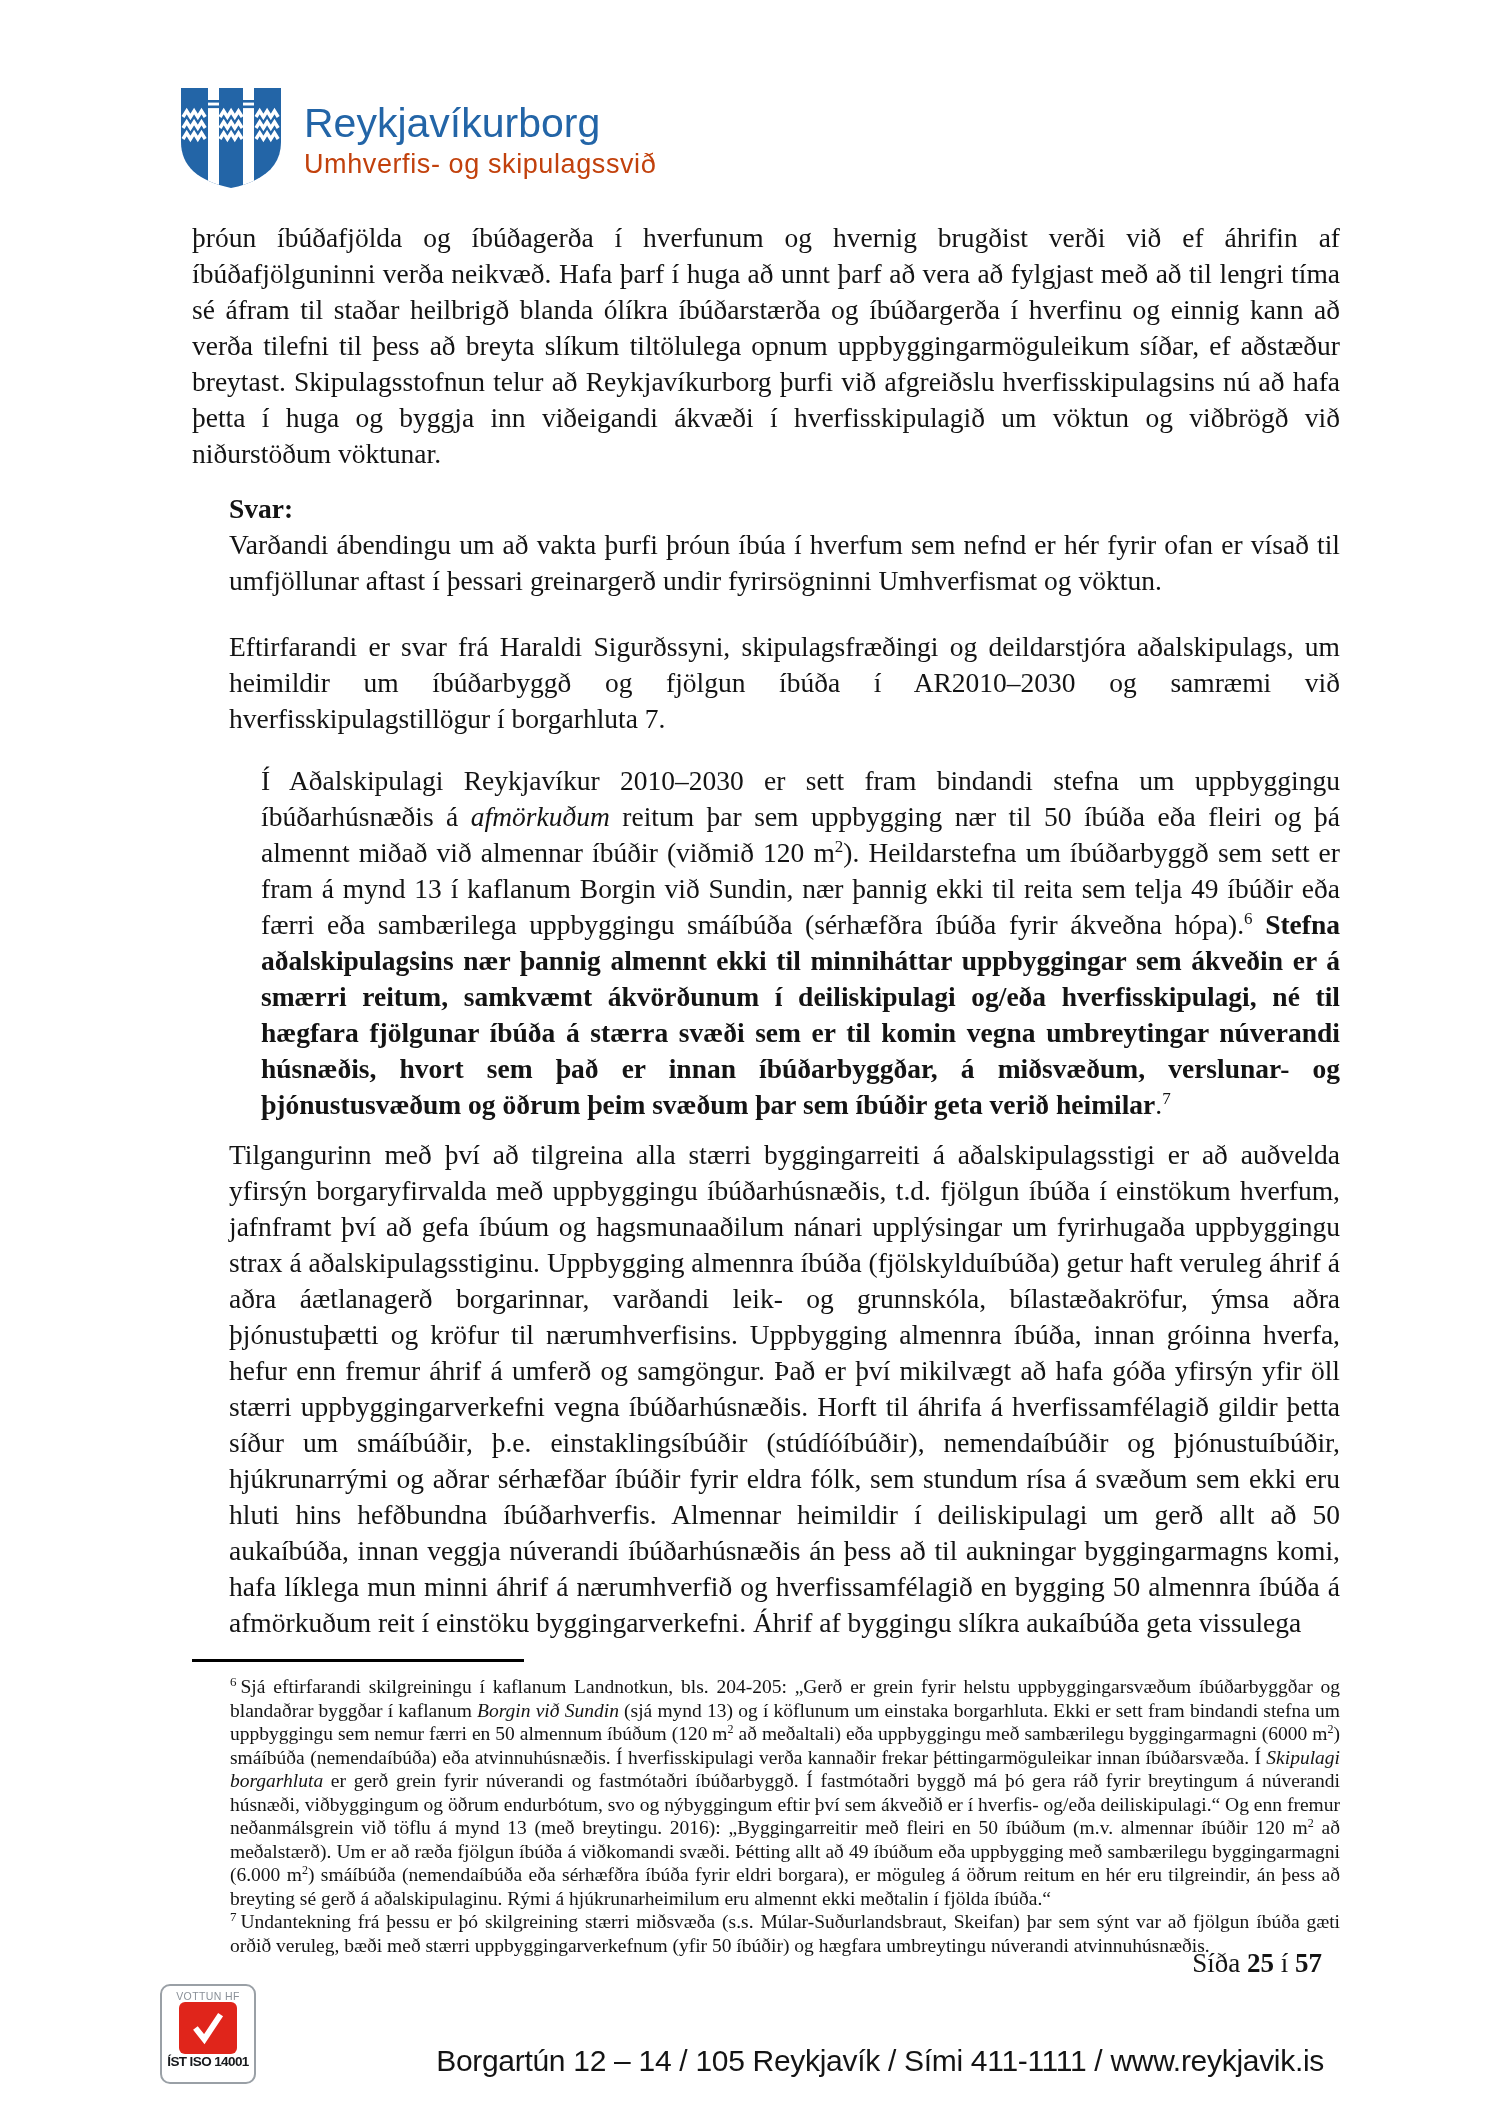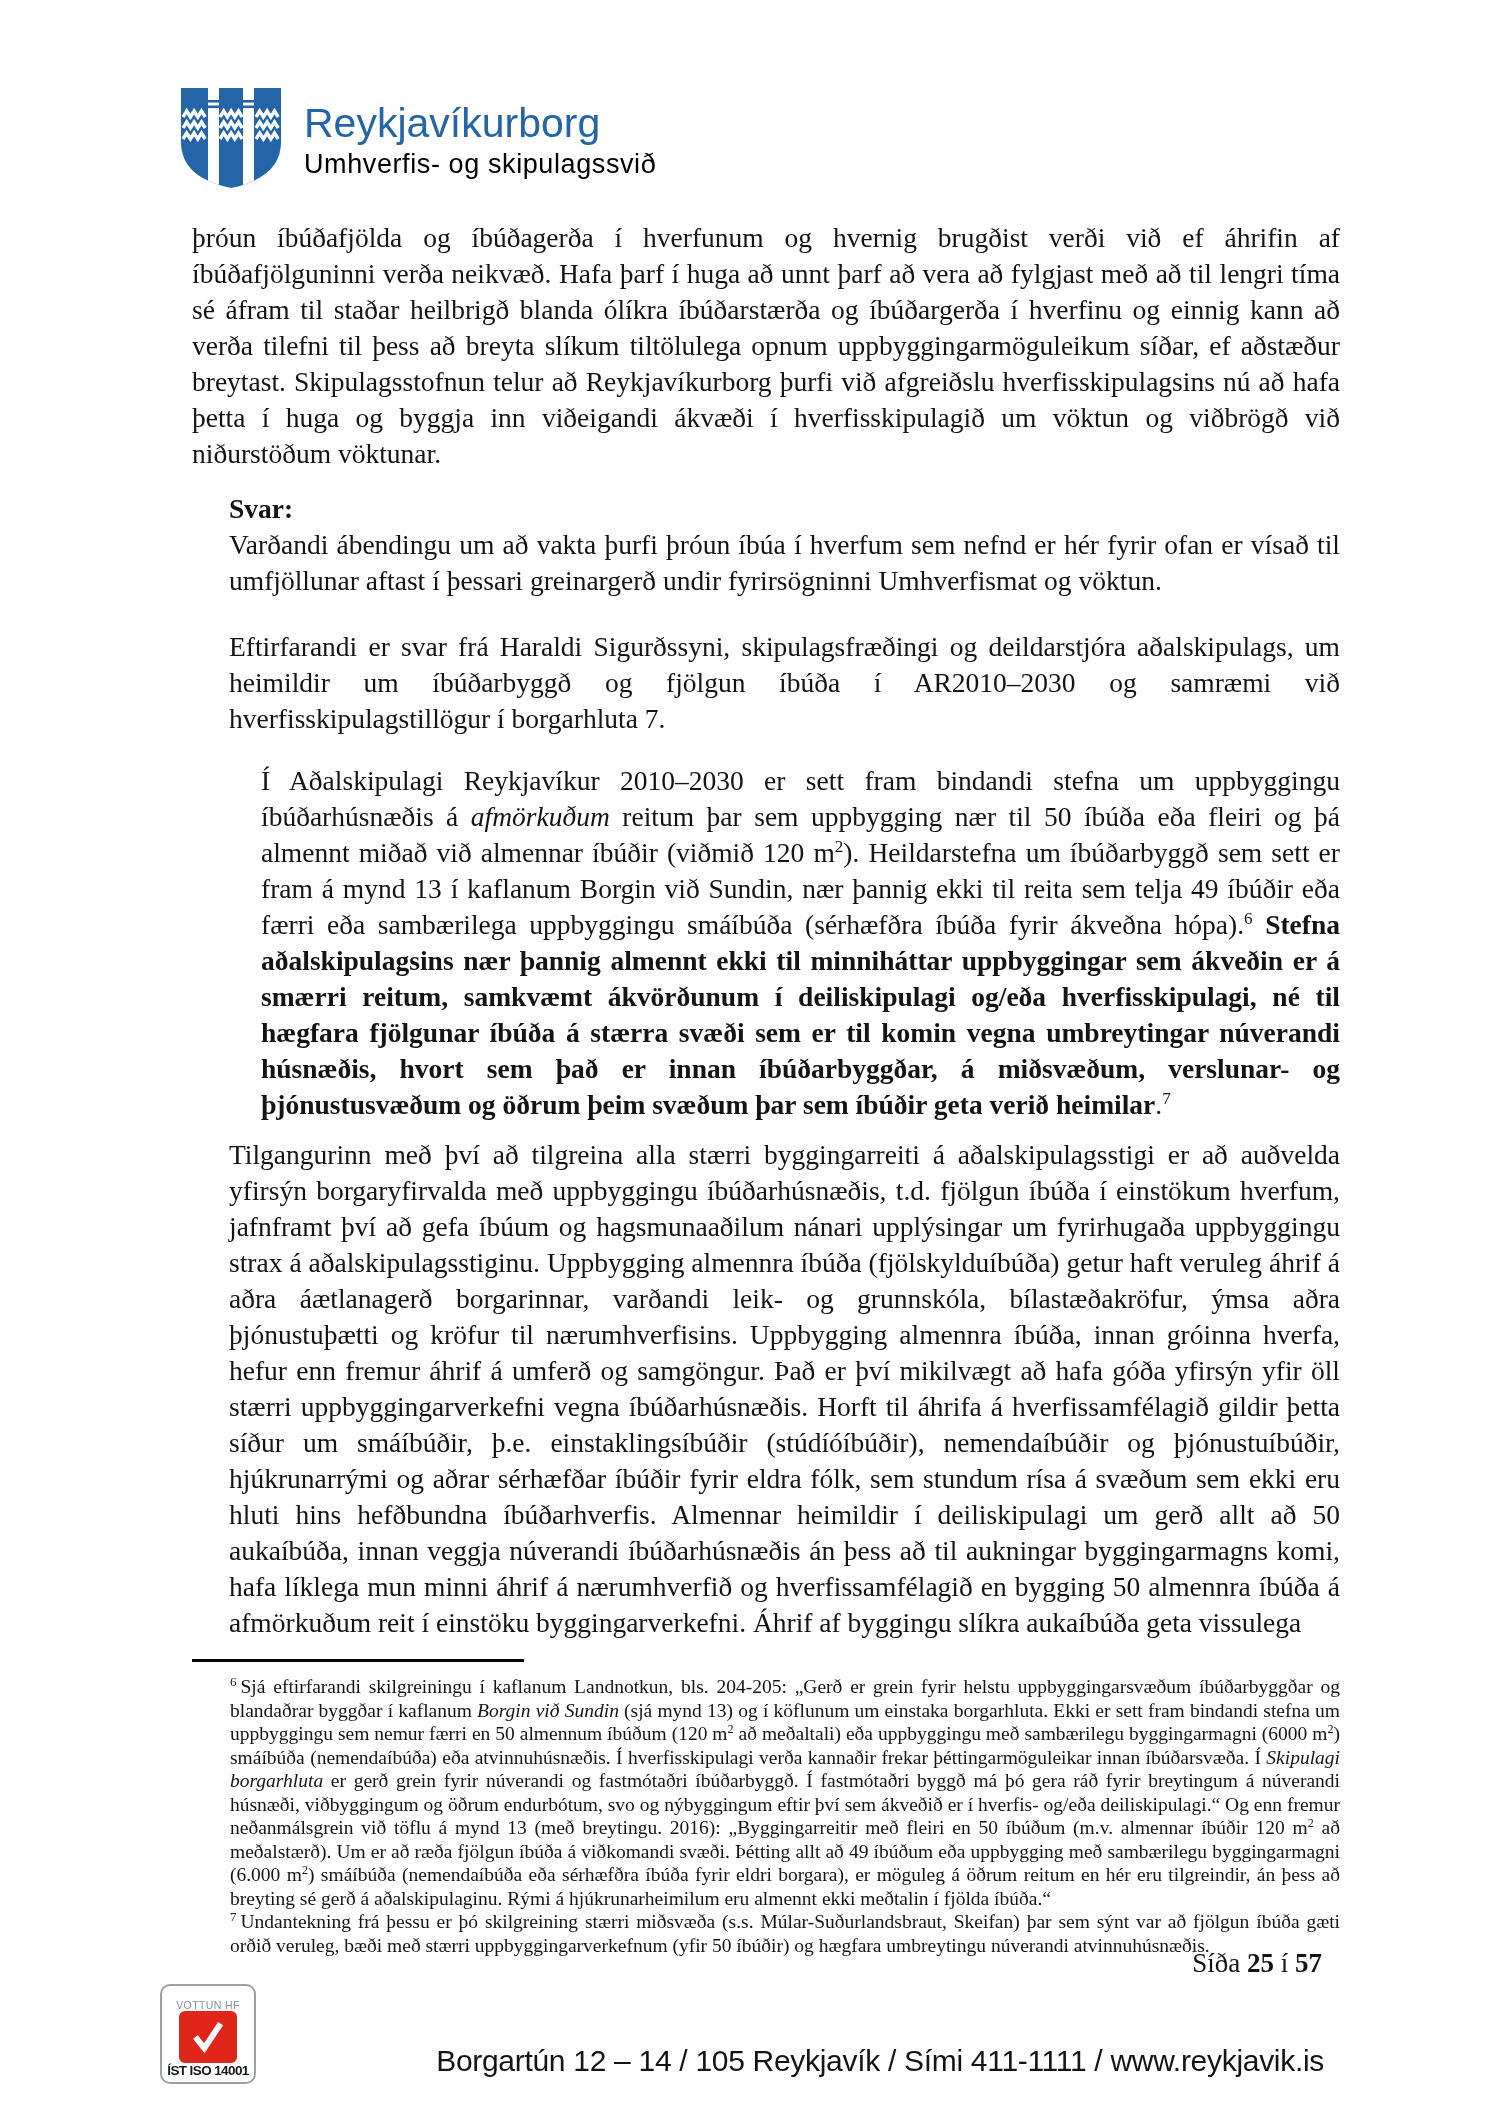--- a/index.html
+++ b/index.html
@@ -7,21 +7,21 @@
   .page {
     width:1500px; height:2122px; position:relative; background:#fff;
     font-family:"Liberation Serif","DejaVu Serif",serif; color:#141414;
     overflow:hidden;
   }
   
   .letterhead { position:absolute; top:86px; left:178px; display:flex; align-items:flex-start; }
   .shield { width:106px; height:104px; display:block; flex:0 0 auto; }
   .logo-text { margin-left:20px; padding-top:16px; font-family:"Liberation Sans","DejaVu Sans",sans-serif; }
   .org-name { font-size:41px; color:#2365a7; line-height:1.05; }
-  .org-dept { font-size:27px; color:#000000; margin-top:4px; letter-spacing:0.6px; }
+  .org-dept { font-size:27px; color:#c2410c; margin-top:4px; letter-spacing:0.6px; }
   
   .content { position:absolute; top:220px; left:192px; width:1148px; }
   .para { font-size:27.5px; line-height:36px; text-align:justify; }
   .answer { margin-left:37px; margin-top:19px; }
   .svar { font-weight:bold; font-size:27.5px; line-height:36px; }
   .mt30 { margin-top:30px; }
   .mt26 { margin-top:26px;margin-left:32px; }
   .mt14 { margin-top:14px; }
   .st-b { font-weight:bold; }
   .st-i { font-style:italic; }
@@ -30,21 +30,21 @@
   .fn-rule { width:332px; border-top:3px solid #000; margin-top:18px; margin-bottom:13px; }
   .footnotes { }
   .footnote { font-size:19.5px; line-height:23.5px; text-align:justify;margin-left:38px; }
   .fn-marker { margin-right:4px; vertical-align:super; font-size:13px; line-height:0; }
   
   .page-num { position:absolute; top:1948px; right:178px; font-size:27px; }
   
   .stamp {
     position:absolute; left:160px; top:1984px; width:96px; height:100px;
     border:2px solid #9aa0a6; border-radius:10px; background:#fff;
-    display:flex; flex-direction:column; align-items:center; justify-content:flex-end;
+    display:flex; flex-direction:column; align-items:center; justify-content:flex-start;
     padding:4px 2px; font-family:"Liberation Sans","DejaVu Sans",sans-serif;
   }
   .stamp-top { font-size:10.5px; color:#8a9098; letter-spacing:0.4px; white-space:nowrap; }
   .stamp-box { width:58px; height:52px; background:#e0251b; border-radius:6px; display:flex; align-items:center; justify-content:center; }
   .stamp-box svg { width:46px; height:40px; display:block; }
   .stamp-bottom { font-size:13.5px; font-weight:bold; color:#16181b; letter-spacing:-0.6px; white-space:nowrap; }
   
   .address {
     position:absolute; top:2044px; right:176px;
     font-family:"Liberation Sans","DejaVu Sans",sans-serif; font-size:30px; color:#141414;

